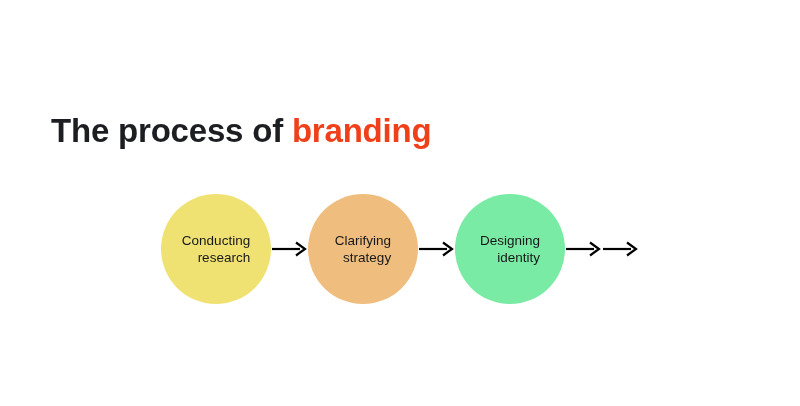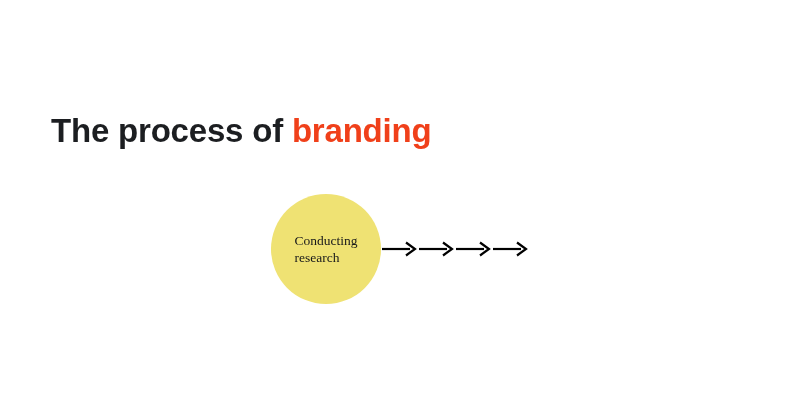--- a/index.html
+++ b/index.html
@@ -61,25 +61,24 @@
     display: flex;
     align-items: center;
     justify-content: center;
     box-sizing: border-box;
   }
 
   .node-label {
     font-size: 13.5px;
     line-height: 17px;
     color: #17181a;
-    text-align: left;
+    text-align: right;
     padding: 0 8px;
     white-space: pre-line;
     font-weight: normal;
-    font-family: Liberation Serif, serif;
   }
 
   .arrow {
     width: 37px;
     min-width: 37px;
     height: 24px;
     display: flex;
     align-items: center;
     justify-content: center;
   }
@@ -103,28 +102,36 @@
 research</div>
     </div>
 
     <div class="arrow">
       <svg width="37" height="18" viewBox="0 0 37 18" aria-hidden="true">
         <line x1="1" y1="9" x2="29" y2="9" stroke="#000000" stroke-width="2.2" stroke-linecap="butt"></line>
         <polyline points="25,2.5 34,9 25,15.5" fill="none" stroke="#000000" stroke-width="2.2" stroke-linecap="butt" stroke-linejoin="miter"></polyline>
       </svg>
     </div>
 
+    <div class="node" style="background-color: rgb(239, 190, 127);">
+      <div class="node-label">Clarifying
+strategy</div>
+    </div>
 
     <div class="arrow">
       <svg width="37" height="18" viewBox="0 0 37 18" aria-hidden="true">
         <line x1="1" y1="9" x2="29" y2="9" stroke="#000000" stroke-width="2.2" stroke-linecap="butt"></line>
         <polyline points="25,2.5 34,9 25,15.5" fill="none" stroke="#000000" stroke-width="2.2" stroke-linecap="butt" stroke-linejoin="miter"></polyline>
       </svg>
     </div>
 
+    <div class="node" style="background-color: rgb(121, 235, 164);">
+      <div class="node-label">Designing
+identity</div>
+    </div>
 
     <div class="arrow">
       <svg width="37" height="18" viewBox="0 0 37 18" aria-hidden="true">
         <line x1="1" y1="9" x2="29" y2="9" stroke="#000000" stroke-width="2.2" stroke-linecap="butt"></line>
         <polyline points="25,2.5 34,9 25,15.5" fill="none" stroke="#000000" stroke-width="2.2" stroke-linecap="butt" stroke-linejoin="miter"></polyline>
       </svg>
     </div>
 
 
     <div class="arrow">

